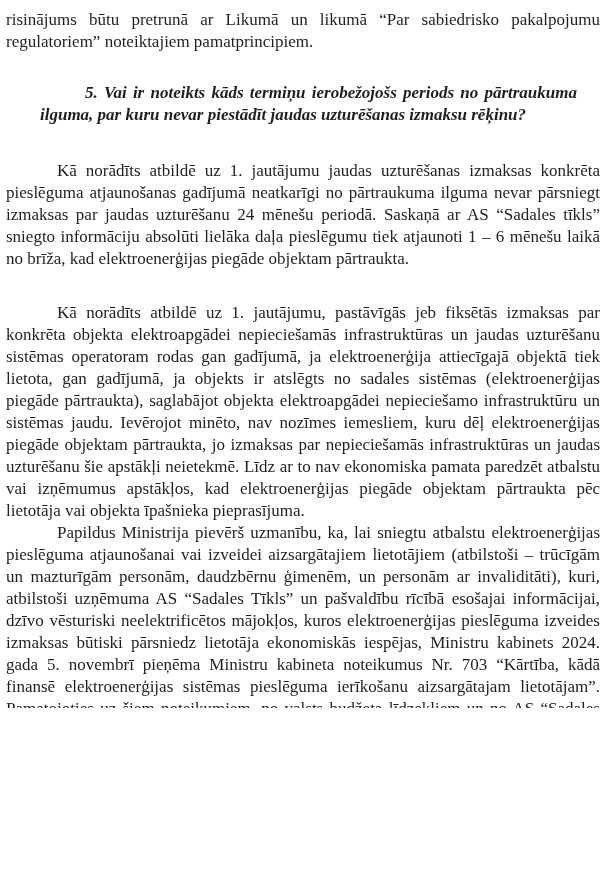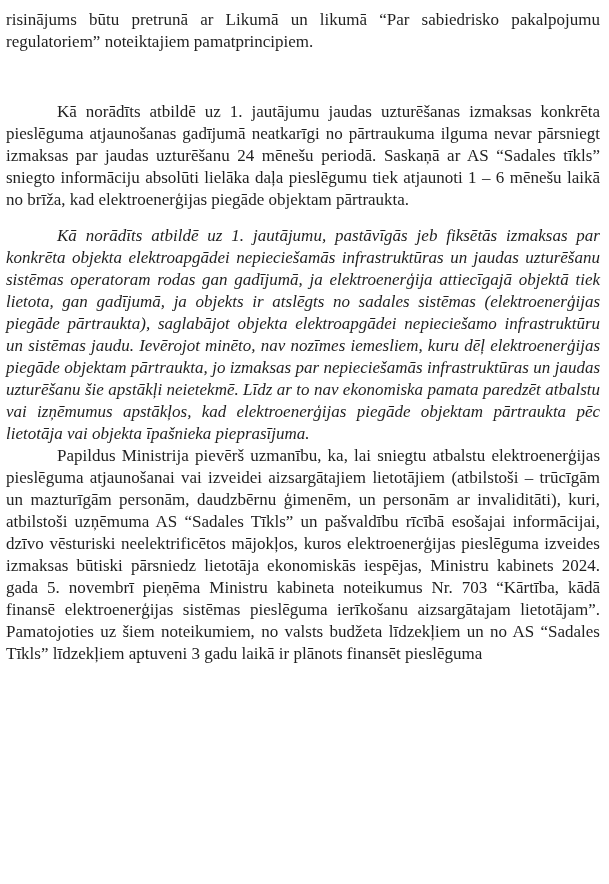--- a/index.html
+++ b/index.html
@@ -31,31 +31,32 @@
     text-indent: 0;
   }
   .question-heading {
     font-weight: bold;
     font-style: italic;
     margin-left: 34px;
     margin-right: 23px;
     text-indent: 45px;
   }
   .mt-q5  { margin-top: 29px; }
-  .mt-a5  { margin-top: 48px; }
+  .mt-a5  { margin-top: 34px; }
   .mt-q6  { margin-top: 21px; }
-  .mt-a6  { margin-top: 14px; font-style: italic; }
+  .mt-a6  { margin-top: 32px; }
 </style>
 </head>
 <body>
 
 <div class="page">
 
   <p class="body-par no-indent">risinājums būtu pretrunā ar Likumā un likumā “Par sabiedrisko pakalpojumu regulatoriem” noteiktajiem pamatprincipiem.</p>
 
+  <p class="question-heading mt-q5">5.  Vai ir noteikts kāds termiņu ierobežojošs periods no pārtraukuma ilguma, par kuru nevar piestādīt jaudas uzturēšanas izmaksu rēķinu?</p>
 
   <p class="body-par mt-a5">Kā norādīts atbildē uz 1. jautājumu jaudas uzturēšanas izmaksas konkrēta pieslēguma atjaunošanas gadījumā neatkarīgi no pārtraukuma ilguma nevar pārsniegt izmaksas par jaudas uzturēšanu 24 mēnešu periodā. Saskaņā ar AS “Sadales tīkls” sniegto informāciju absolūti lielāka daļa pieslēgumu tiek atjaunoti 1 – 6 mēnešu laikā no brīža, kad elektroenerģijas piegāde objektam pārtraukta.</p>
 
 
   <p class="body-par mt-a6">Kā norādīts atbildē uz 1. jautājumu, pastāvīgās jeb fiksētās izmaksas par konkrēta objekta elektroapgādei nepieciešamās infrastruktūras un jaudas uzturēšanu sistēmas operatoram rodas gan gadījumā, ja elektroenerģija attiecīgajā objektā tiek lietota, gan gadījumā, ja objekts ir atslēgts no sadales sistēmas (elektroenerģijas piegāde pārtraukta), saglabājot objekta elektroapgādei nepieciešamo infrastruktūru un sistēmas jaudu. Ievērojot minēto, nav nozīmes iemesliem, kuru dēļ elektroenerģijas piegāde objektam pārtraukta, jo izmaksas par nepieciešamās infrastruktūras un jaudas uzturēšanu šie apstākļi neietekmē. Līdz ar to nav ekonomiska pamata paredzēt atbalstu vai izņēmumus apstākļos, kad elektroenerģijas piegāde objektam pārtraukta pēc lietotāja vai objekta īpašnieka pieprasījuma.</p>
 
   <p class="body-par">Papildus Ministrija pievērš uzmanību, ka, lai sniegtu atbalstu elektroenerģijas pieslēguma atjaunošanai vai izveidei aizsargātajiem lietotājiem (atbilstoši – trūcīgām un mazturīgām personām, daudzbērnu ģimenēm, un personām ar invaliditāti), kuri, atbilstoši uzņēmuma AS “Sadales Tīkls” un pašvaldību rīcībā esošajai informācijai, dzīvo vēsturiski neelektrificētos mājokļos, kuros elektroenerģijas pieslēguma izveides izmaksas būtiski pārsniedz lietotāja ekonomiskās iespējas, Ministru kabinets 2024. gada 5. novembrī pieņēma Ministru kabineta noteikumus Nr. 703 “Kārtība, kādā finansē elektroenerģijas sistēmas pieslēguma ierīkošanu aizsargātajam lietotājam”. Pamatojoties uz šiem noteikumiem, no valsts budžeta līdzekļiem un no AS “Sadales Tīkls” līdzekļiem aptuveni 3 gadu laikā ir plānots finansēt pieslēguma</p>
 
 </div>
 

